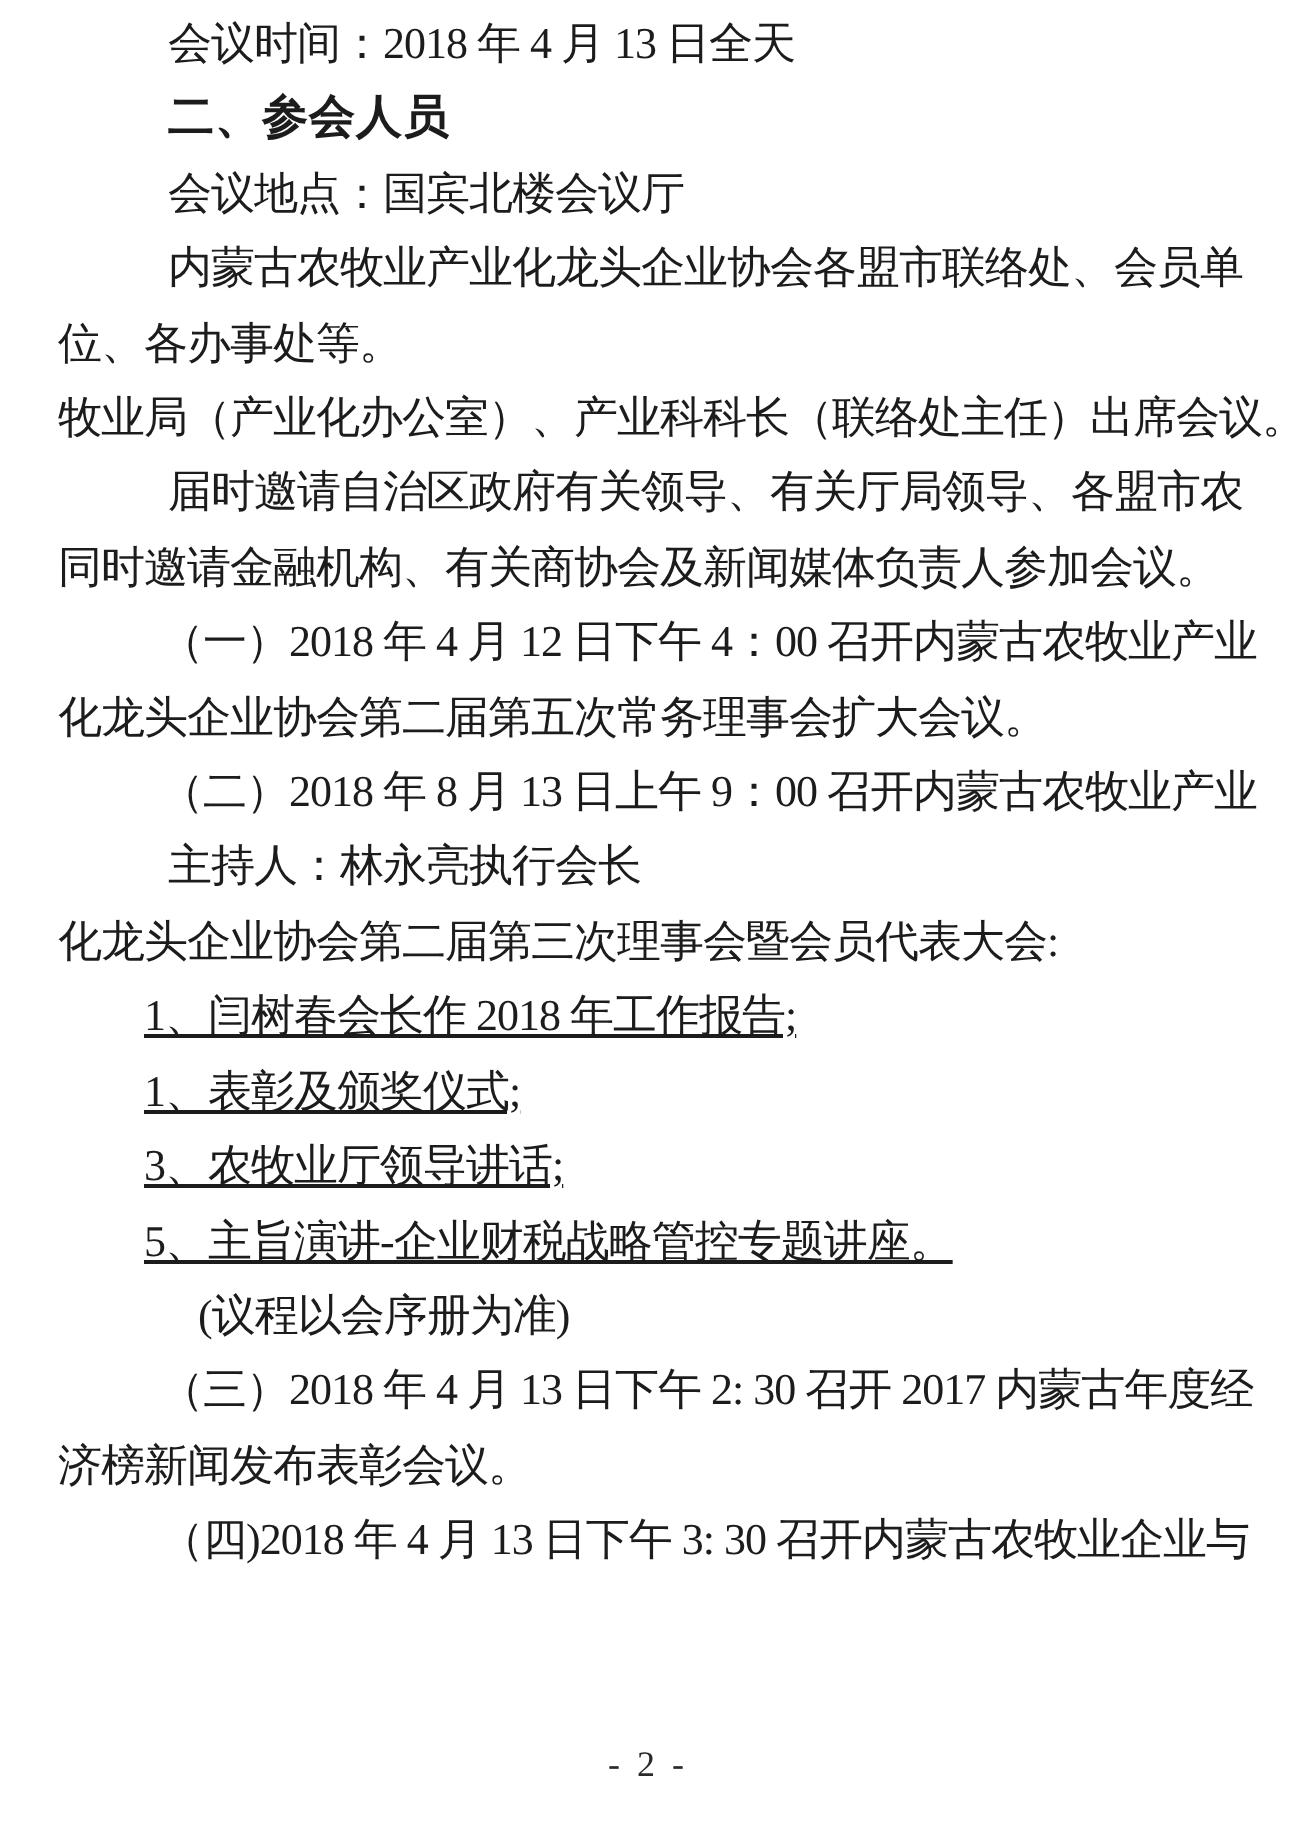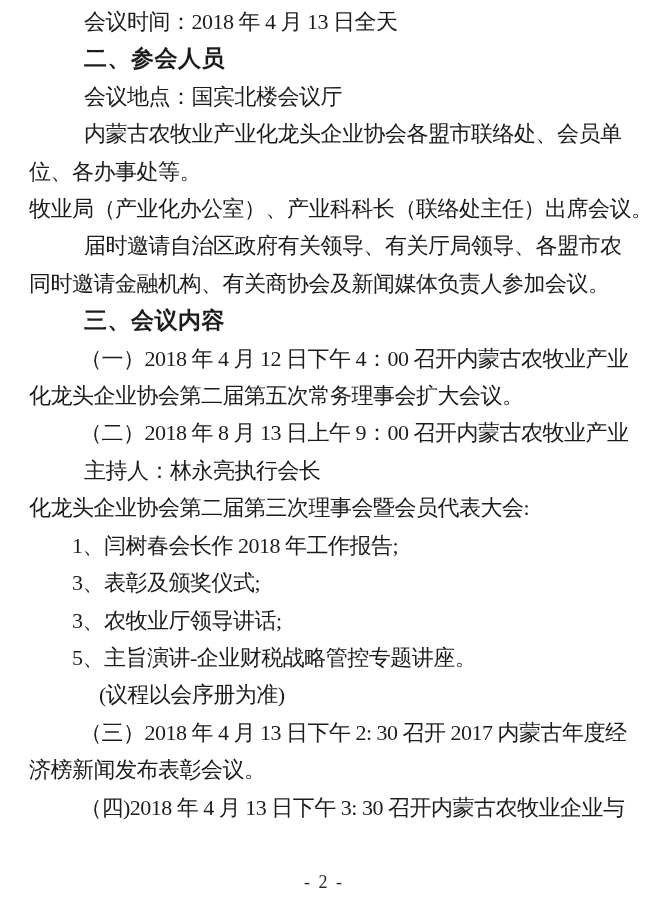--- a/index.html
+++ b/index.html
@@ -30,21 +30,21 @@
     color: #1c1c1c;
   }
   .heading {
     font-family: "Liberation Sans", "DejaVu Sans", sans-serif;
     font-weight: bold;
     font-size: 23px;
     letter-spacing: 0.5px;
   }
   .ind-std   { padding-left: 55px; }
   .ind-paren { padding-left: 51px; }
-  .ind-num   { padding-left: 43px; }
+  .ind-num   { padding-left: 43px; text-decoration: underline; }
   .ind-note  { padding-left: 70px; }
   .footer {
     position: absolute;
     left: 0;
     right: 0;
     top: 872px;
     text-align: center;
     font-size: 18px;
     letter-spacing: 2px;
     color: #2a2a2a;
@@ -57,28 +57,27 @@
 <div class="page">
   <div class="textblock">
     <div class="line ind-std">会议时间：2018 年 4 月 13 日全天</div>
     <div class="line ind-std heading">二、参会人员</div>
     <div class="line ind-std">会议地点：国宾北楼会议厅</div>
     <div class="line ind-std">内蒙古农牧业产业化龙头企业协会各盟市联络处、会员单</div>
     <div class="line">位、各办事处等。</div>
     <div class="line">牧业局（产业化办公室）、产业科科长（联络处主任）出席会议。</div>
     <div class="line ind-std">届时邀请自治区政府有关领导、有关厅局领导、各盟市农</div>
     <div class="line">同时邀请金融机构、有关商协会及新闻媒体负责人参加会议。</div>
-    <div class="line ind-std heading">三、会议内容</div>
     <div class="line ind-paren">（一）2018 年 4 月 12 日下午 4：00 召开内蒙古农牧业产业</div>
     <div class="line">化龙头企业协会第二届第五次常务理事会扩大会议。</div>
     <div class="line ind-paren">（二）2018 年 8 月 13 日上午 9：00 召开内蒙古农牧业产业</div>
     <div class="line ind-std">主持人：林永亮执行会长</div>
     <div class="line">化龙头企业协会第二届第三次理事会暨会员代表大会:</div>
     <div class="line ind-num">1、闫树春会长作 2018 年工作报告;</div>
-    <div class="line ind-num">3、表彰及颁奖仪式;</div>
+    <div class="line ind-num">1、表彰及颁奖仪式;</div>
     <div class="line ind-num">3、农牧业厅领导讲话;</div>
     <div class="line ind-num">5、主旨演讲-企业财税战略管控专题讲座。</div>
     <div class="line ind-note">(议程以会序册为准)</div>
     <div class="line ind-paren">（三）2018 年 4 月 13 日下午 2: 30 召开 2017 内蒙古年度经</div>
     <div class="line">济榜新闻发布表彰会议。</div>
     <div class="line ind-paren">（四)2018 年 4 月 13 日下午 3: 30 召开内蒙古农牧业企业与</div>
   </div>
 
   <div class="footer">- 2 -</div>
 </div>

